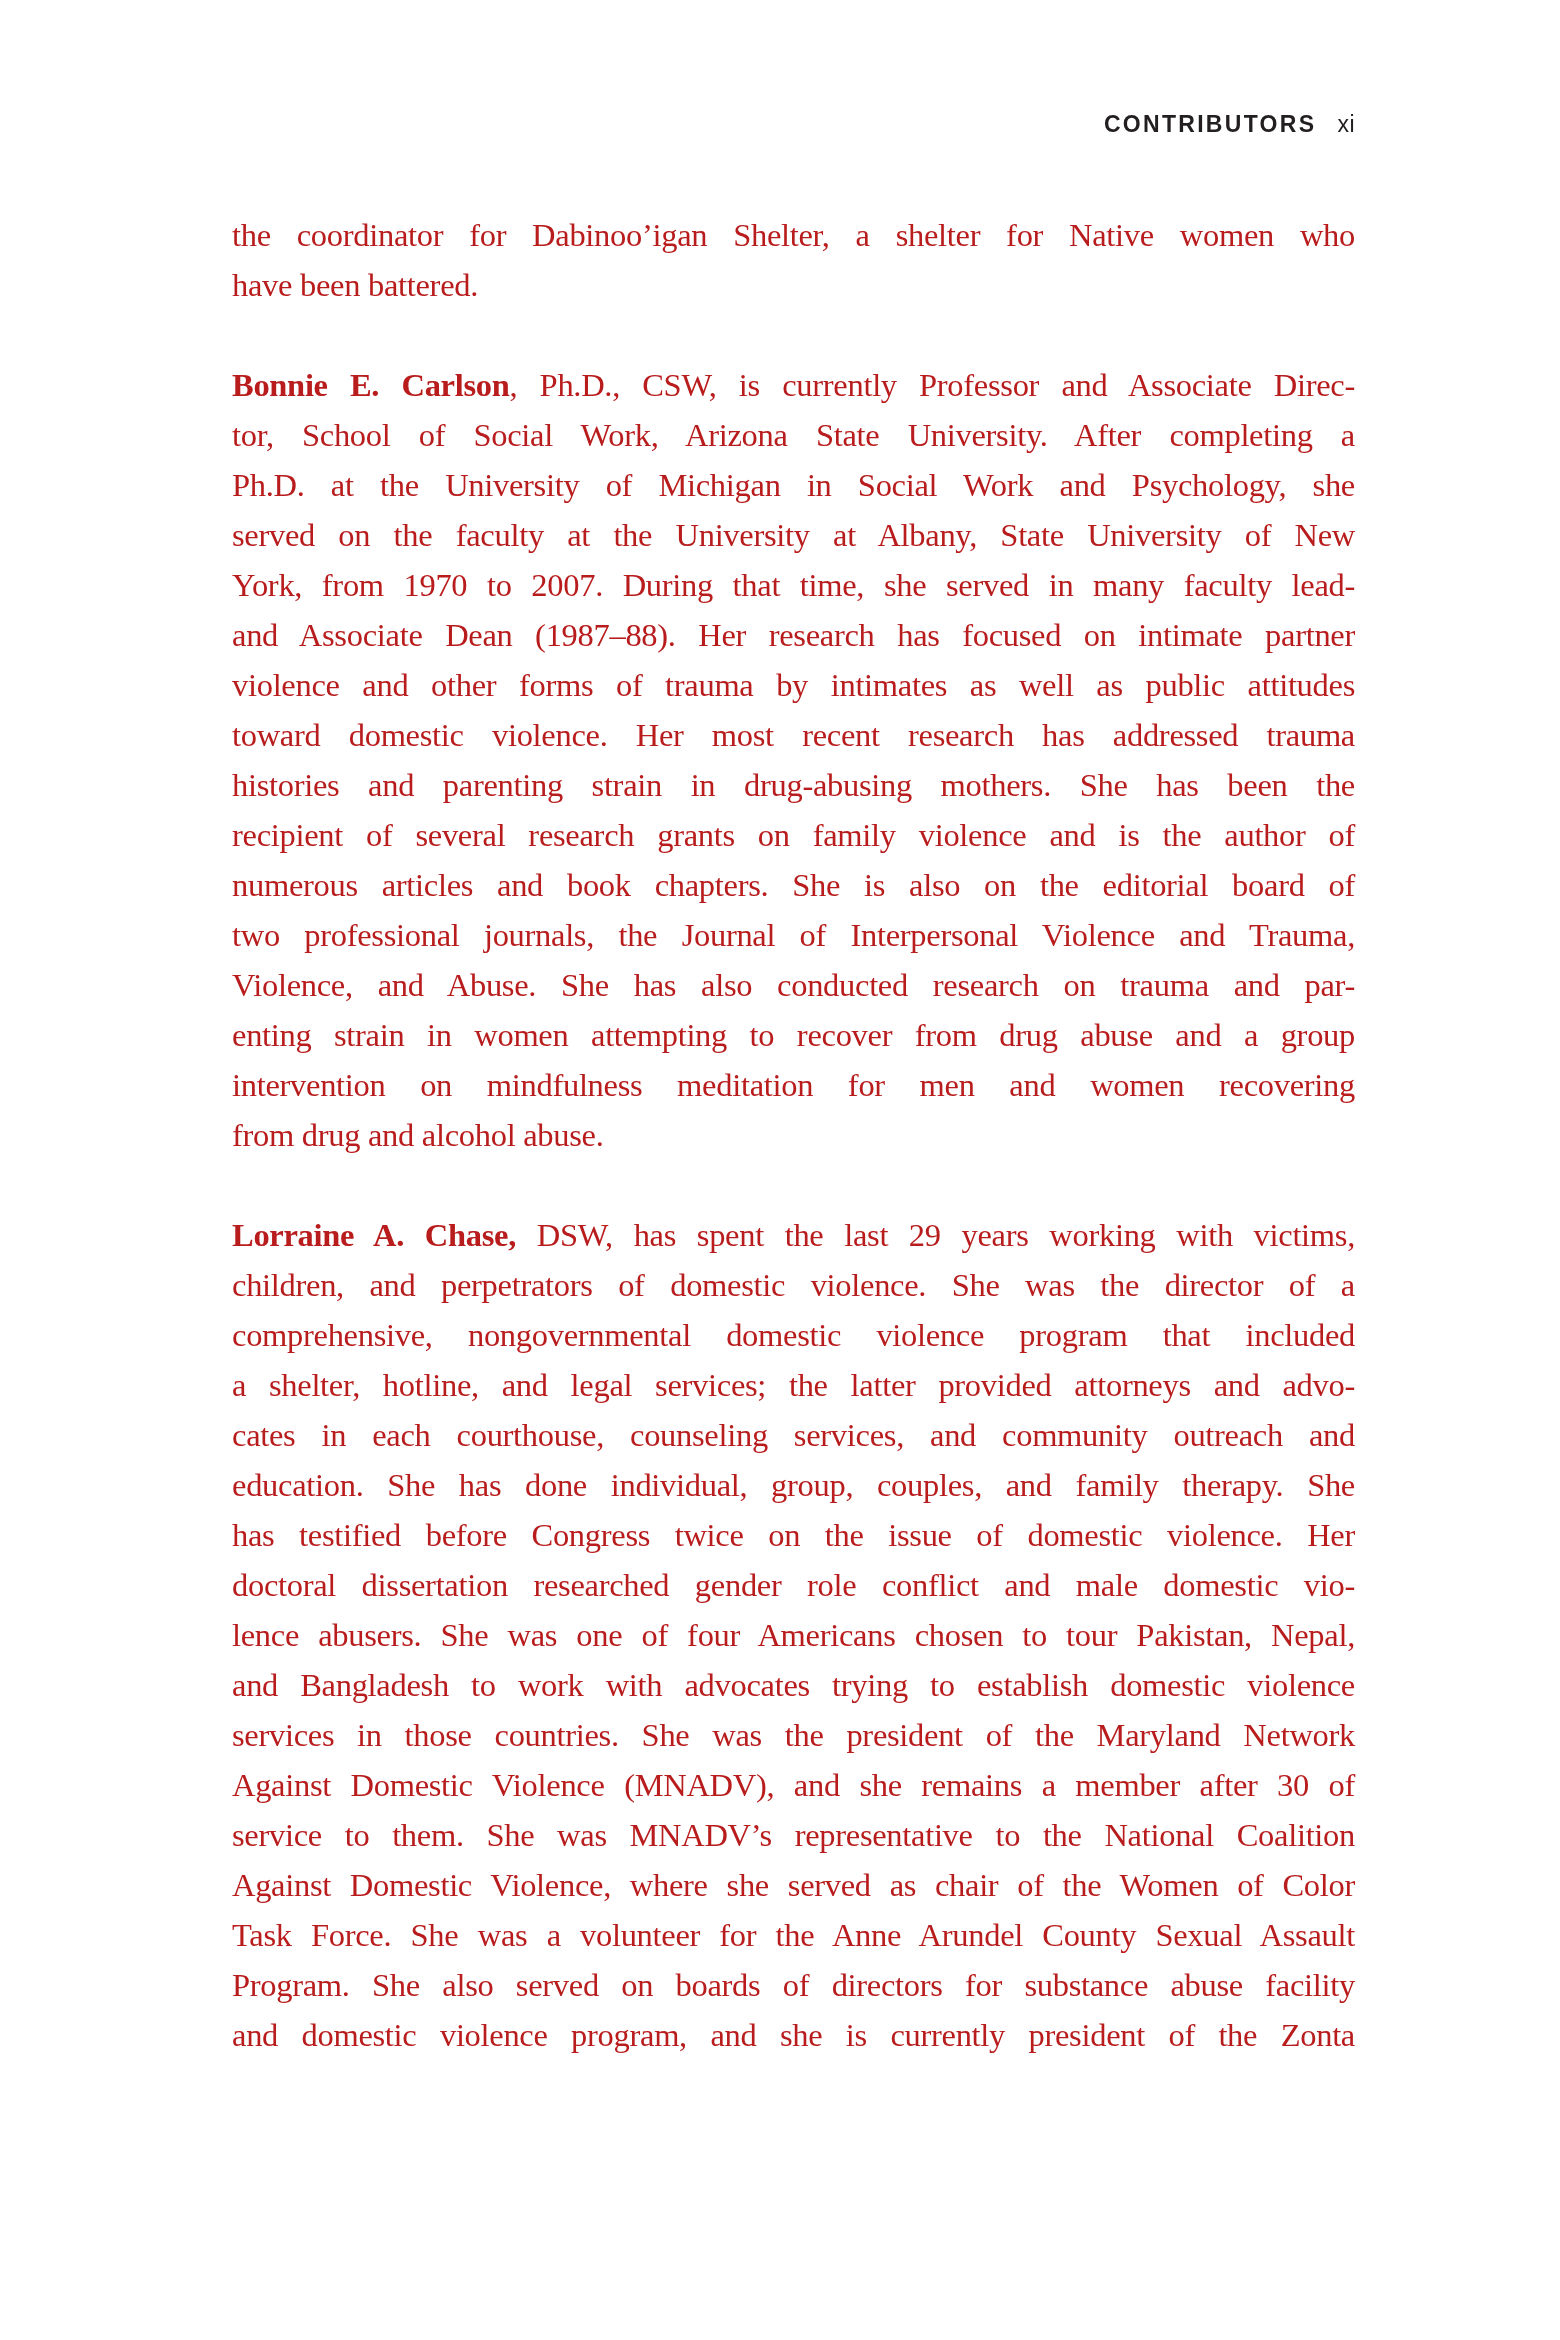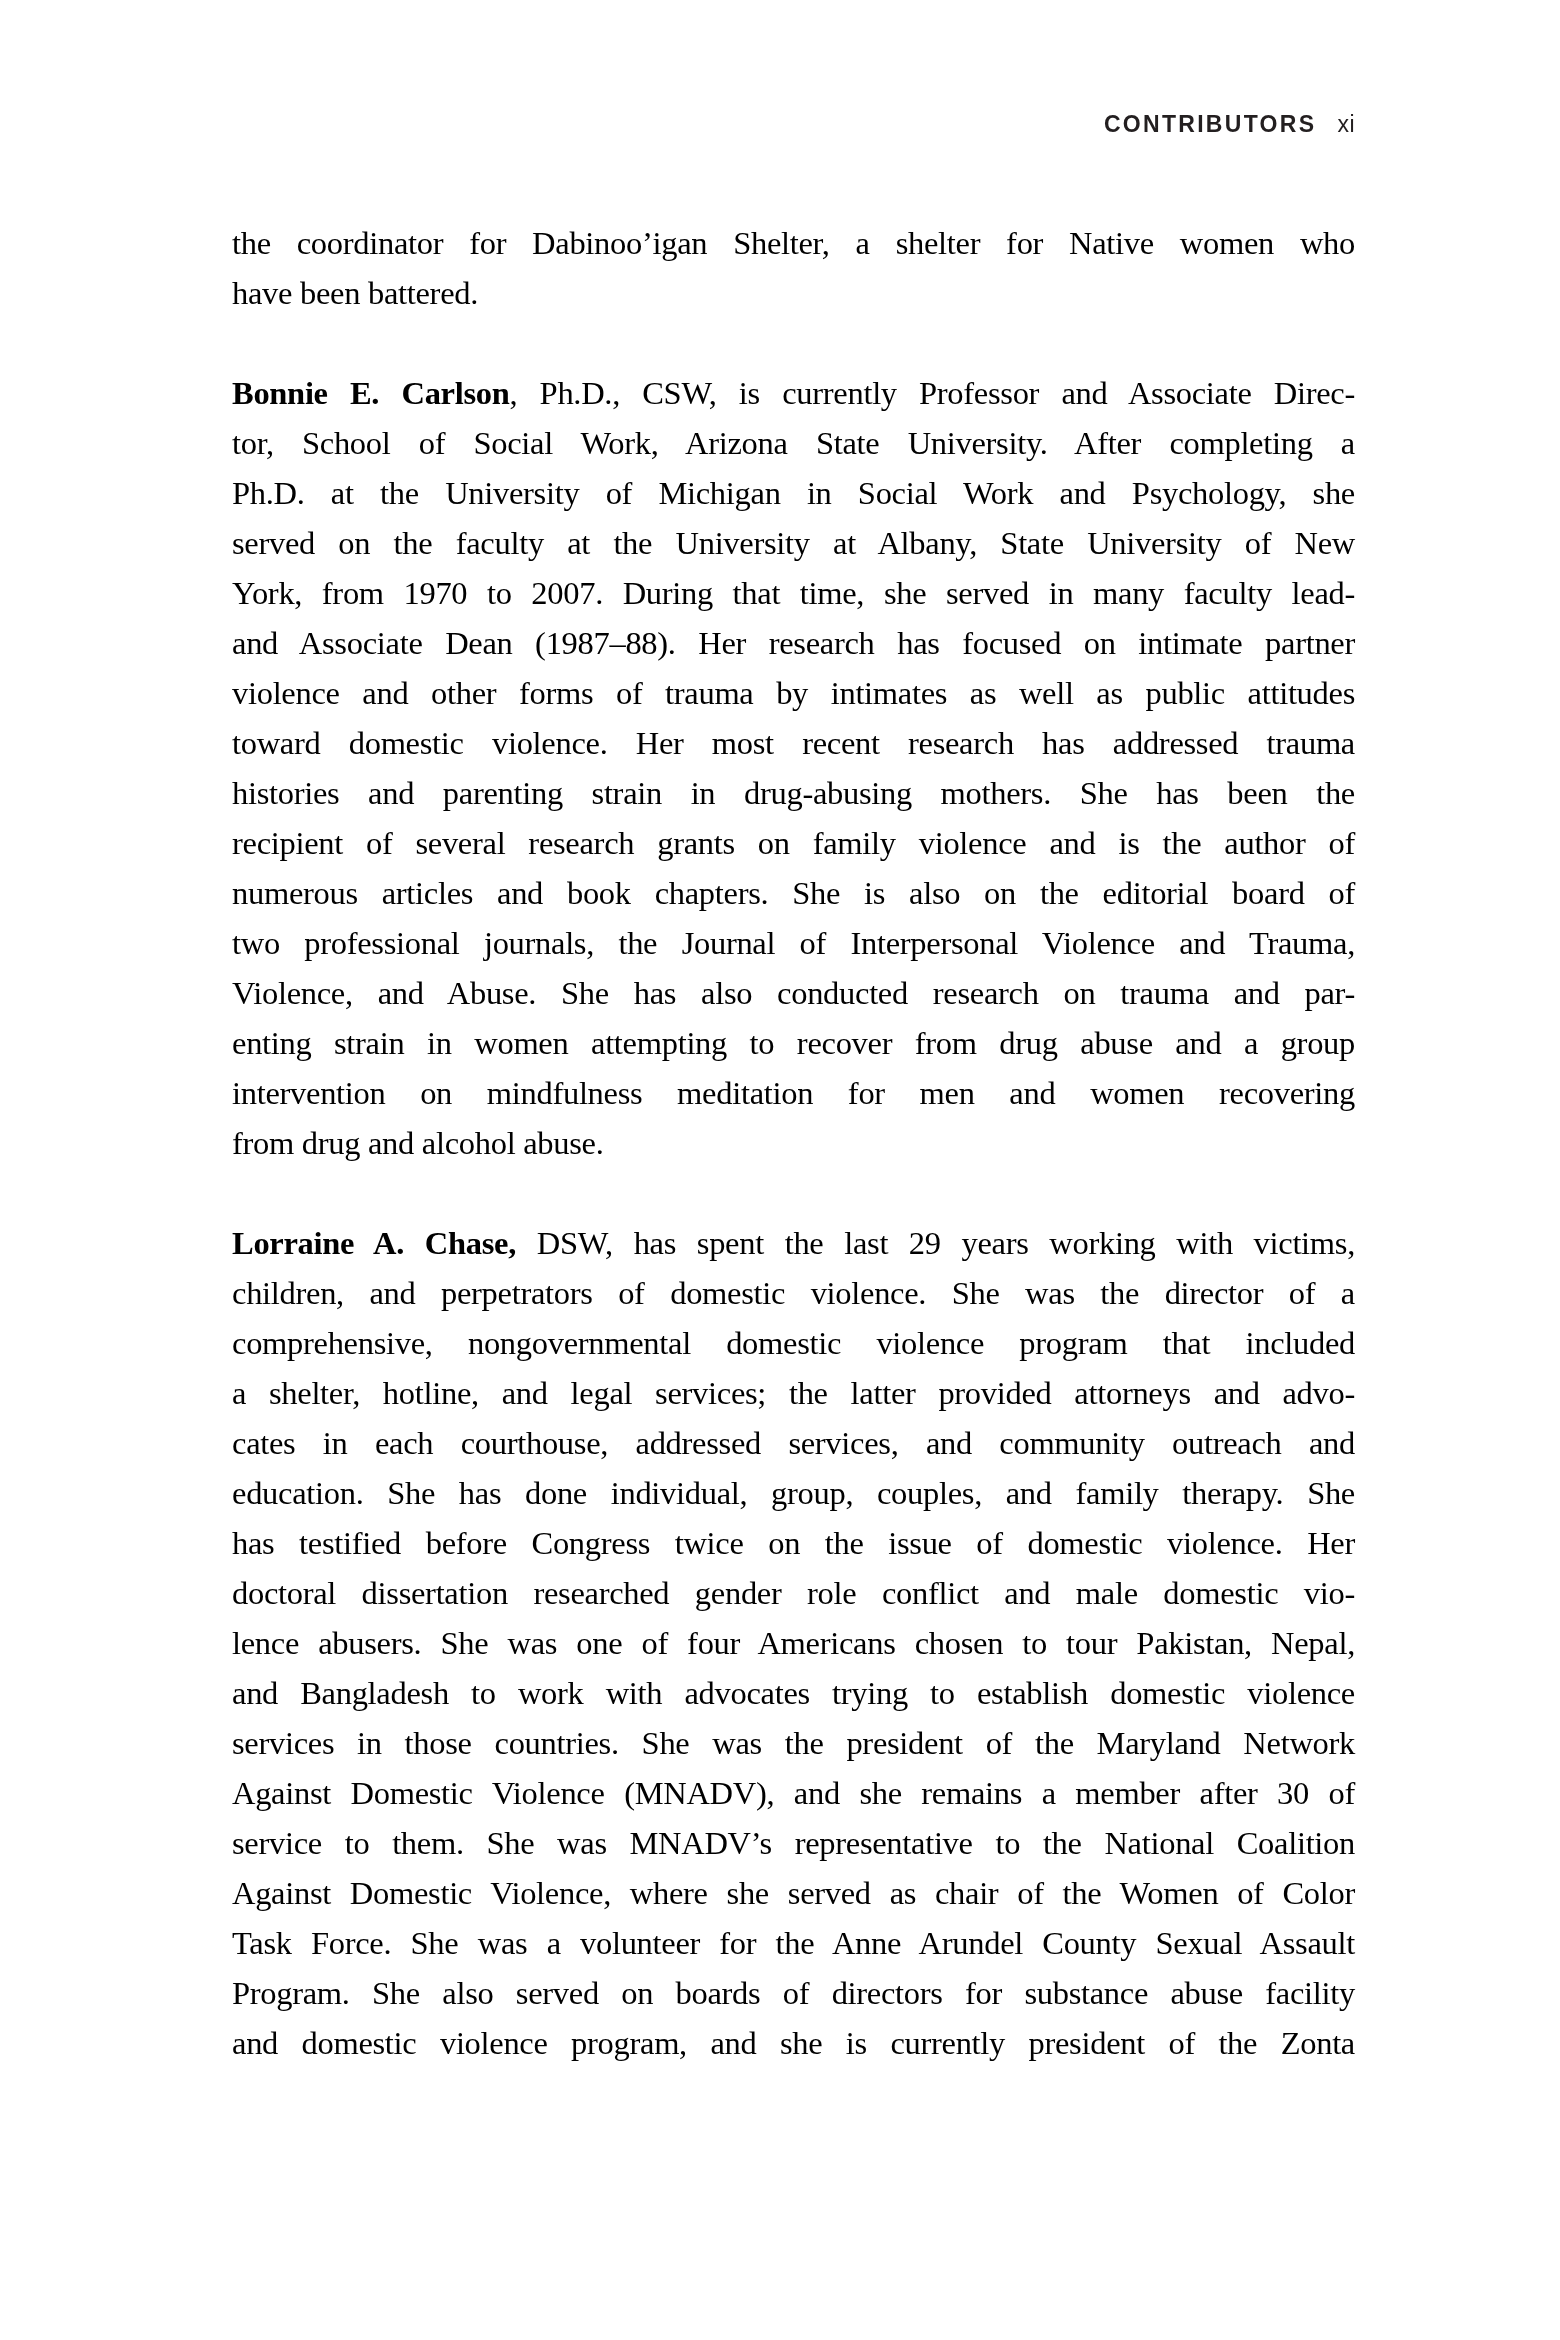--- a/index.html
+++ b/index.html
@@ -7,23 +7,23 @@
   .page { position: absolute; left: 0; top: 0; width: 1561px; height: 2341px; background: #ffffff; }
   .running-head {
     position: absolute; left: 1051px; top: 110px; width: 304px;
     text-align: right; white-space: nowrap;
     font-family: "Liberation Sans", "DejaVu Sans", sans-serif;
     color: #231f20; font-size: 23px; line-height: 29px;
   }
   .running-head .section { font-weight: bold; letter-spacing: 2.3px; }
   .running-head .folio { margin-left: 21px; font-weight: normal; letter-spacing: 0.5px; }
   .body-text {
-    position: absolute; left: 232px; top: 218px; width: 1123px;
+    position: absolute; left: 232px; top: 210px; width: 1123px;
     font-family: "Liberation Serif", "DejaVu Serif", serif;
-    font-size: 32.5px; line-height: 50px; color: #000000;
+    font-size: 32.5px; line-height: 50px; color: #b91c1c;
     letter-spacing: -0.3px;
   }
   .para { margin: 0 0 50px 0; }
   .line { display: block; height: 50px; white-space: nowrap; text-align: justify; text-align-last: justify; overflow: visible; }
   .line.last { text-align-last: left; }
   .name { font-weight: bold; }
   .ital { }
 </style>
 </head>
 <body>
@@ -58,21 +58,21 @@
       <span class="line">enting strain in women attempting to recover from drug abuse and a group</span>
       <span class="line">intervention on mindfulness meditation for men and women recovering</span>
       <span class="line last">from drug and alcohol abuse.</span>
     </div>
 
     <div class="para">
       <span class="line"><span class="name">Lorraine A. Chase,</span><span> DSW, has spent the last 29 years working with victims,</span></span>
       <span class="line">children, and perpetrators of domestic violence. She was the director of a</span>
       <span class="line">comprehensive, nongovernmental domestic violence program that included</span>
       <span class="line">a shelter, hotline, and legal services; the latter provided attorneys and advo-</span>
-      <span class="line">cates in each courthouse, addressed services, and community outreach and</span>
+      <span class="line">cates in each courthouse, counseling services, and community outreach and</span>
       <span class="line">education. She has done individual, group, couples, and family therapy. She</span>
       <span class="line">has testified before Congress twice on the issue of domestic violence. Her</span>
       <span class="line">doctoral dissertation researched gender role conflict and male domestic vio-</span>
       <span class="line">lence abusers. She was one of four Americans chosen to tour Pakistan, Nepal,</span>
       <span class="line">and Bangladesh to work with advocates trying to establish domestic violence</span>
       <span class="line">services in those countries. She was the president of the Maryland Network</span>
       <span class="line">Against Domestic Violence (MNADV), and she remains a member after 30 of</span>
       <span class="line">service to them. She was MNADV’s representative to the National Coalition</span>
       <span class="line">Against Domestic Violence, where she served as chair of the Women of Color</span>
       <span class="line">Task Force. She was a volunteer for the Anne Arundel County Sexual Assault</span>

